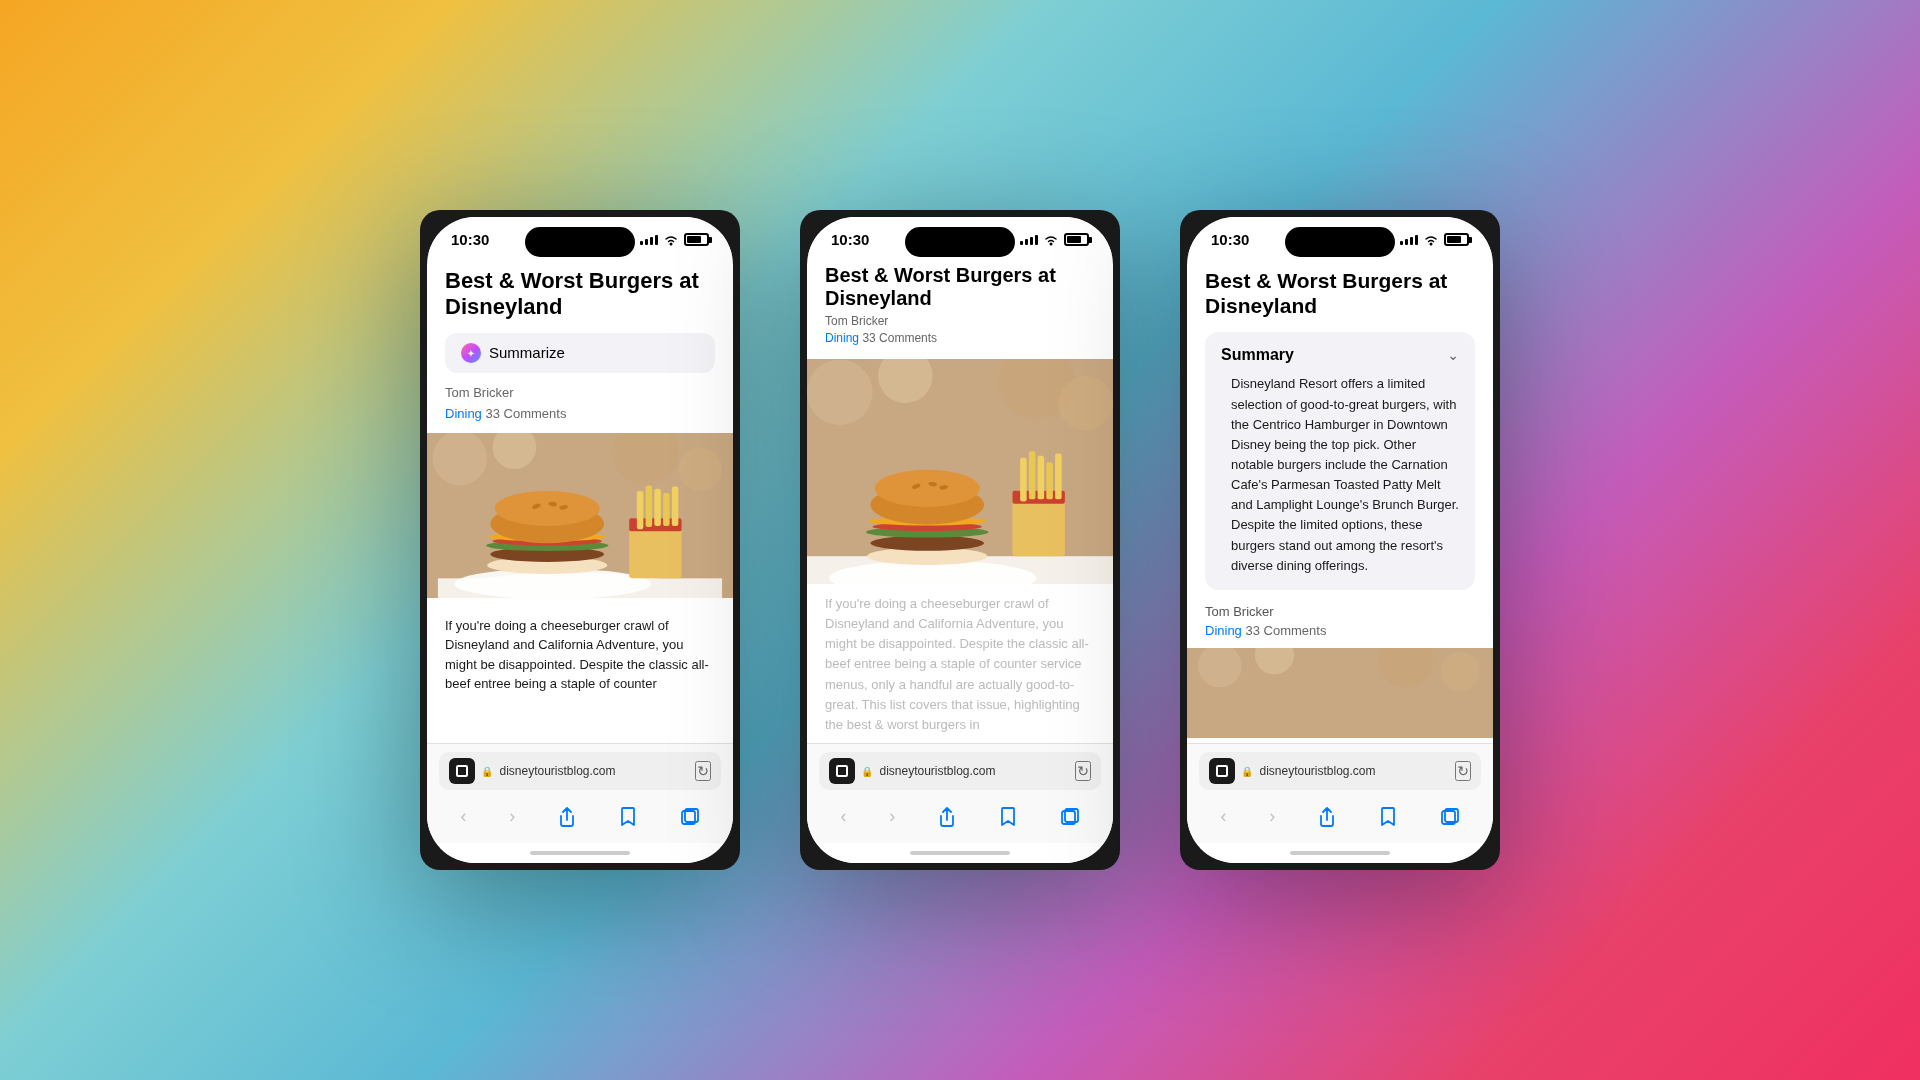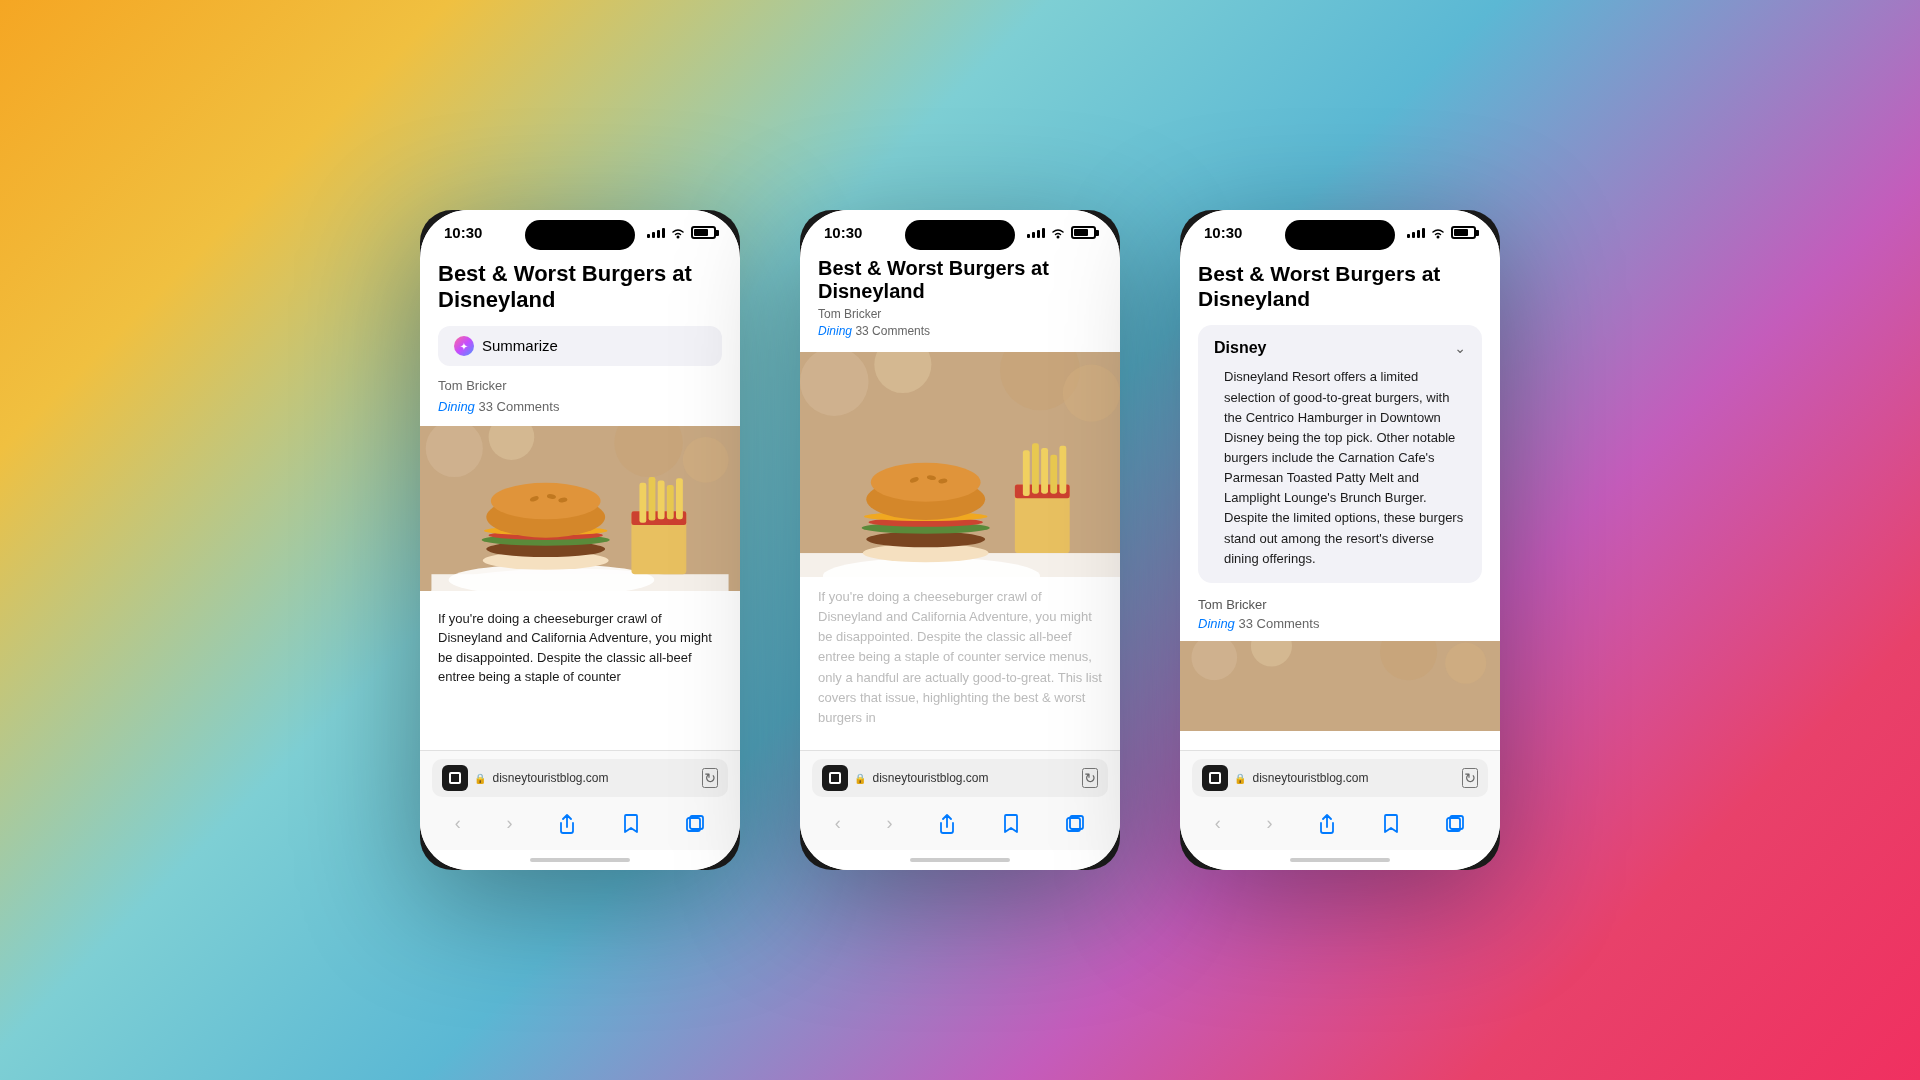--- a/index.html
+++ b/index.html
@@ -20,22 +20,22 @@
       position: relative;
       width: 320px;
       height: 660px;
       filter: drop-shadow(0 30px 60px rgba(0,0,0,0.35));
     }
 
     .phone-frame {
       width: 100%;
       height: 100%;
       background: #1a1a1a;
-      border-radius: 32px;
-      padding: 0;
+      border-radius: 20px;
+      padding: 7px;
       position: relative;
     }
 
     .phone-screen {
       width: 100%;
       height: 100%;
       background: #ffffff;
       border-radius: 48px;
       overflow: hidden;
       display: flex;
@@ -181,21 +181,20 @@
     }
 
     .meta {
       font-size: 13px;
       margin-bottom: 12px;
     }
 
     .dining-link {
       color: #007aff;
       text-decoration: none;
-      font-style: italic;
     }
 
     .meta-comments {
       color: #666;
     }
 
     .article-body {
       font-size: 13.5px;
       line-height: 1.5;
       color: #1a1a1a;
@@ -606,21 +605,21 @@
             <div class="battery-fill"></div>
           </div>
         </div>
       </div>
 
       <div style="flex:1; overflow:hidden; padding: 14px 18px 0;">
         <div style="font-size:21px; font-weight:800; color:#000; line-height:1.2; margin-bottom:14px;">Best &amp; Worst Burgers at Disneyland</div>
 
         <div class="summary-box">
           <div class="summary-header">
-            <span class="summary-title">Disney</span>
+            <span class="summary-title">Summary</span>
             <span class="chevron-down">⌄</span>
           </div>
           <p class="summary-text">Disneyland Resort offers a limited selection of good-to-great burgers, with the Centrico Hamburger in Downtown Disney being the top pick. Other notable burgers include the Carnation Cafe's Parmesan Toasted Patty Melt and Lamplight Lounge's Brunch Burger. Despite the limited options, these burgers stand out among the resort's diverse dining offerings.</p>
         </div>
 
         <div style="font-size:13px; color:#555; margin-bottom:4px;">Tom Bricker</div>
         <div style="font-size:13px; margin-bottom:10px;">
           <a class="dining-link">Dining</a>
           <span style="color:#666;"> <span>33 Comments</span></span>
         </div>

